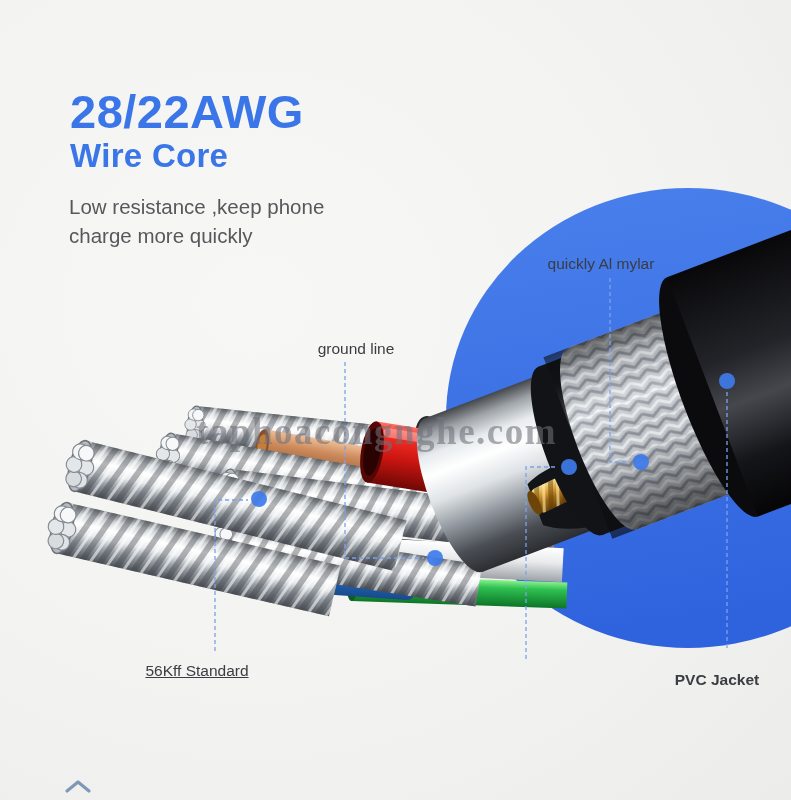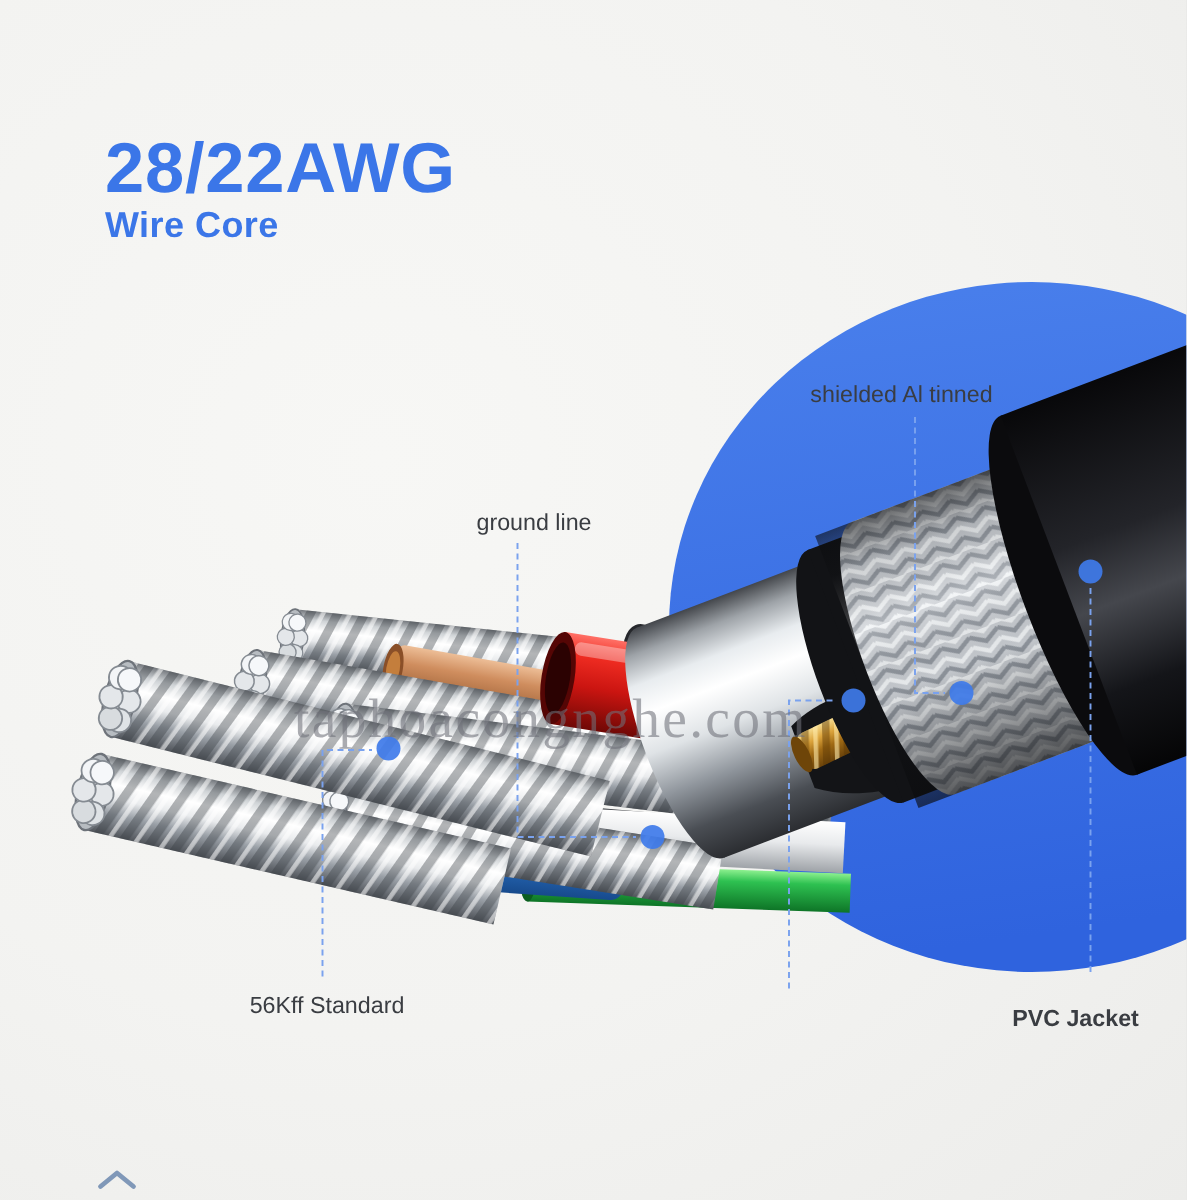--- a/index.html
+++ b/index.html
@@ -7,37 +7,36 @@
     position:relative;width:791px;height:800px;overflow:hidden;
     background:radial-gradient(ellipse at 32% 38%, #f7f7f5 0%, #f3f3f1 55%, #ececea 100%);
     font-family:"Liberation Sans", sans-serif;
   }
   .title{
     position:absolute;left:70px;top:84px;
     font-size:47px;font-weight:700;letter-spacing:.5px;color:#3b76e8;z-index:4;
   }
   .subtitle{
     position:absolute;left:70px;top:137px;
-    font-size:24px;font-weight:700;letter-spacing:.3px;color:#3b76e8;z-index:4;
+    font-size:33px;font-weight:700;letter-spacing:.3px;color:#3b76e8;z-index:4;
   }
   .desc{
     position:absolute;left:69px;top:192px;
     font-size:20.5px;color:#57585b;line-height:29px;z-index:4;
   }
   .callout-label{
     position:absolute;transform:translateX(-50%);
     font-size:15.5px;color:#3a3d42;white-space:nowrap;z-index:4;text-align:center;
   }
   .two-line{line-height:29px;}
   .watermark{
     position:absolute;left:196px;top:410px;z-index:5;
-    font-family:"Liberation Serif", serif;font-weight:400;
+    font-family:"Liberation Serif", serif;font-weight:700;
     font-size:37px;letter-spacing:1.5px;color:rgba(110,112,120,0.58);
     white-space:nowrap;
-    margin-top:48px;
   }
   .scroll-up{
     position:absolute;left:62px;top:779px;width:32px;height:18px;z-index:6;
     background:none;border:none;padding:0;cursor:pointer;
   }
   .illustration{position:absolute;left:0;top:0;z-index:1;}
 </style>
 </head>
 <body>
 
@@ -263,24 +262,28 @@
       <circle cx="641" cy="462" r="8"></circle>
       <circle cx="435" cy="558" r="8"></circle>
       <circle cx="259" cy="499" r="8"></circle>
       <circle cx="569" cy="467" r="8"></circle>
       <circle cx="727" cy="381" r="8"></circle>
     </g>
   </svg>
 
   <div class="title">28/22AWG</div>
   <div class="subtitle">Wire Core</div>
-
-  <div class="callout-label" style="left:601px;top:255px;">shielded Al tinned</div>
+  <div class="desc">
+    <div>Low resistance ,keep phone</div>
+    <div>charge more quickly</div>
+  </div>
+
+  <div class="callout-label" style="left:601px;top:255px;">quickly Al mylar</div>
   <div class="callout-label" style="left:356px;top:340px;">ground line</div>
-  <div class="callout-label two-line" style="left:218px;top:656px;">
+  <div class="callout-label two-line" style="left:197px;top:656px;text-decoration:underline;">
     <div>56Kff Standard</div>
   </div>
   <div class="callout-label" style="left:717px;top:671px;font-weight:bold;">PVC Jacket</div>
 
   <div class="watermark">taphoacongnghe.com</div>
 
   <button class="scroll-up">
     <svg width="28" height="15" viewBox="0 0 28 15">
       <polyline points="3,12 14,3 25,12" fill="none" stroke="#8098b8" stroke-width="3.2" stroke-linecap="round" stroke-linejoin="round"></polyline>
     </svg>

